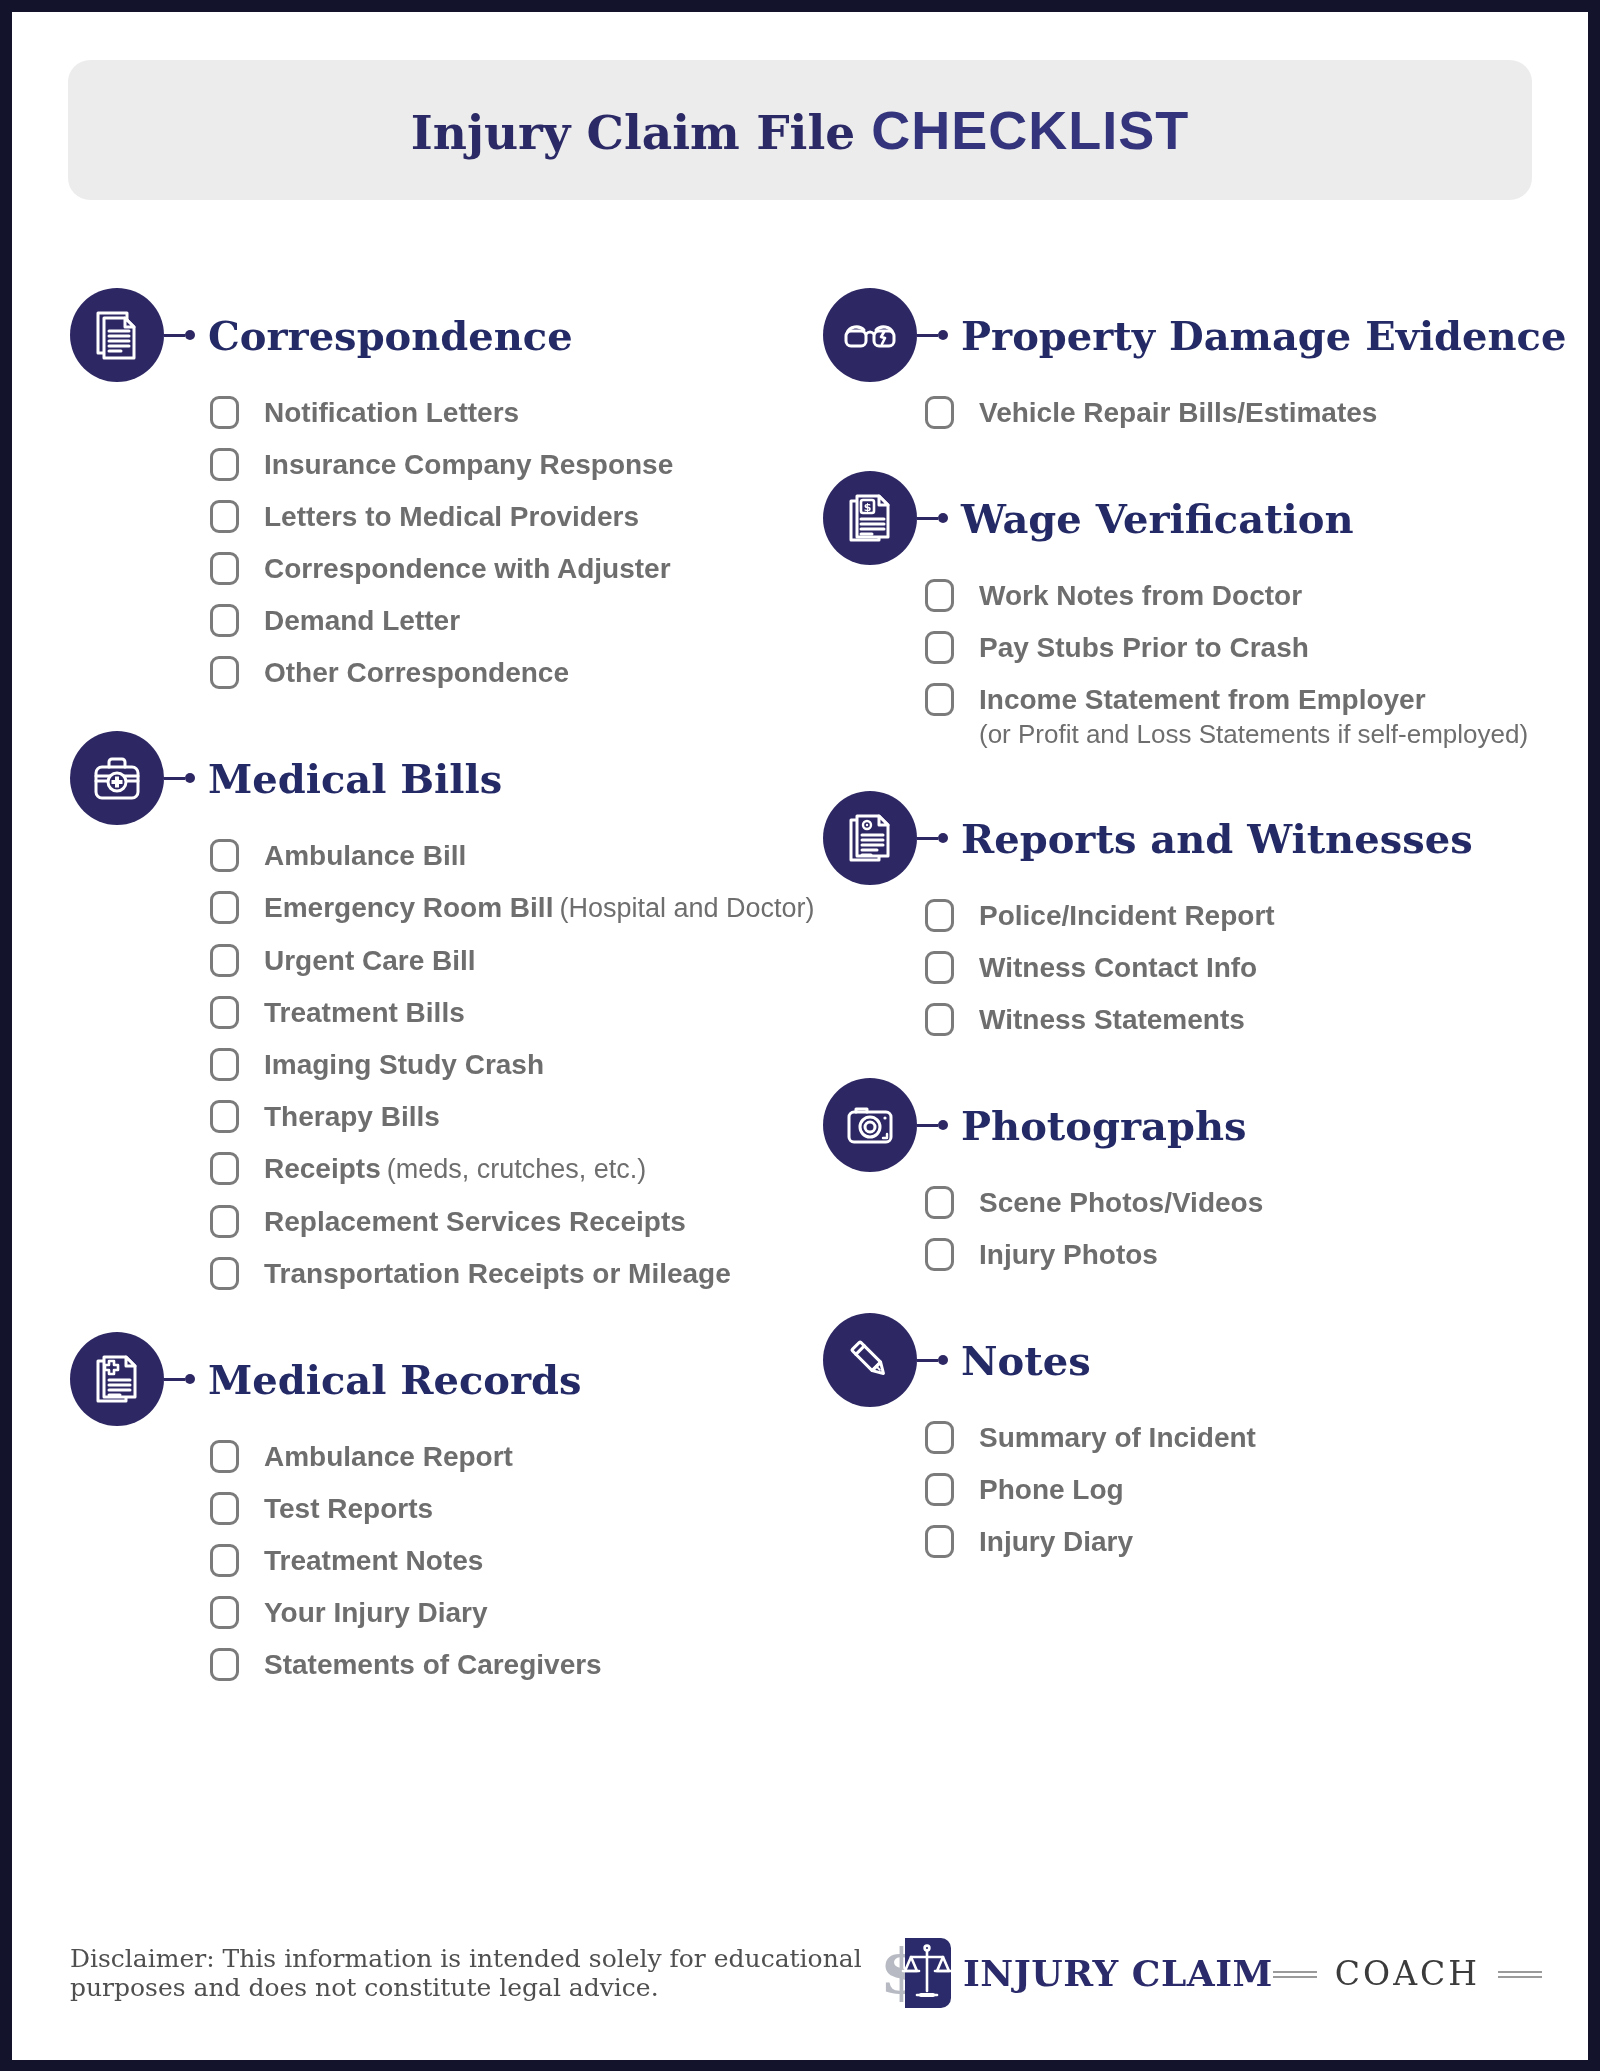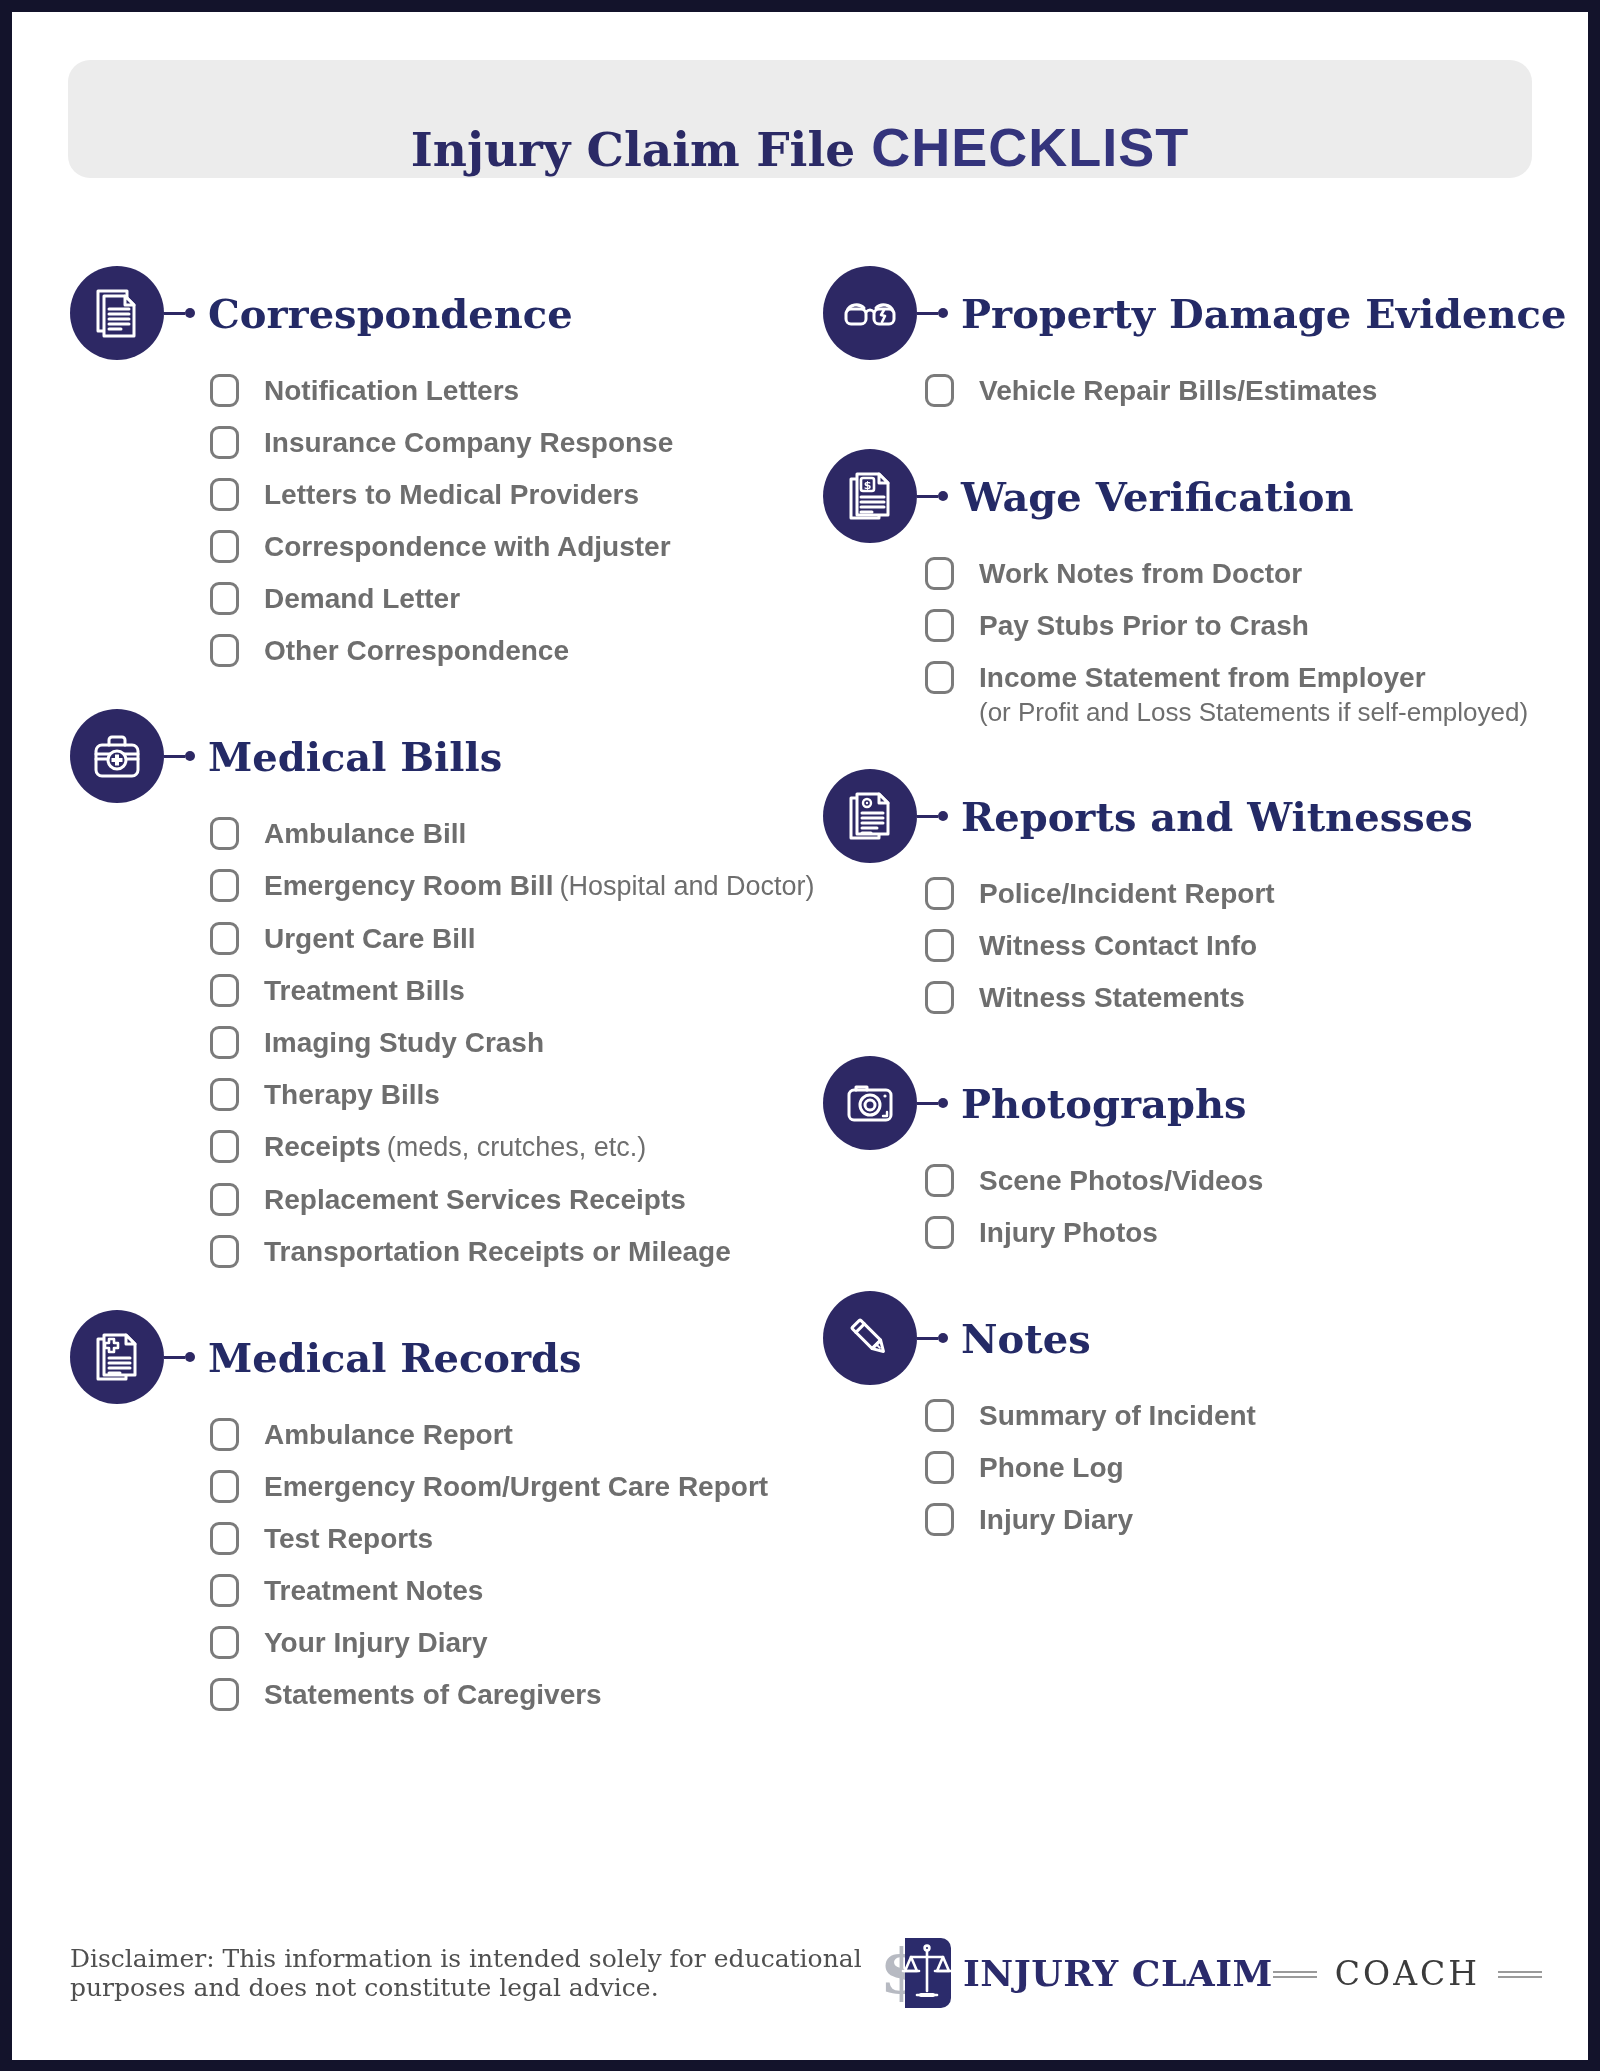--- a/index.html
+++ b/index.html
@@ -9,24 +9,24 @@
     box-sizing:border-box;
     background:#ffffff;
     border:12px solid #13132b;
     border-bottom-width:11px;
     overflow:hidden;
     font-family:"Liberation Sans", sans-serif;
   }
   
   .header-bar{
     margin:48px 56px 0 56px;
-    height:118px;
+    height:140px;
     background:#ececec;
     border-radius:22px;
-    display:flex;align-items:flex-end;justify-content:center;
+    display:flex;align-items:center;justify-content:center;
     gap:16px;
   }
   .title-serif{
     font-family:"DejaVu Serif", serif;
     font-weight:700;font-size:47px;color:#2b2a66;
   }
   .title-sans{
     font-family:"Liberation Sans", sans-serif;
     font-weight:700;font-size:54px;color:#34347c;letter-spacing:1px;
   }
@@ -316,28 +316,20 @@
     <ul class="items">
   <li>
     <span class="checkbox"></span>
     <span class="item-text">
       <span class="label">Ambulance Report</span>
       
       
     </span>
   </li>
 
-  <li>
-    <span class="checkbox"></span>
-    <span class="item-text">
-      <span class="label">Emergency Room/Urgent Care Report</span>
-      
-      
-    </span>
-  </li>
 
   <li>
     <span class="checkbox"></span>
     <span class="item-text">
       <span class="label">Test Reports</span>
       
       
     </span>
   </li>
 

